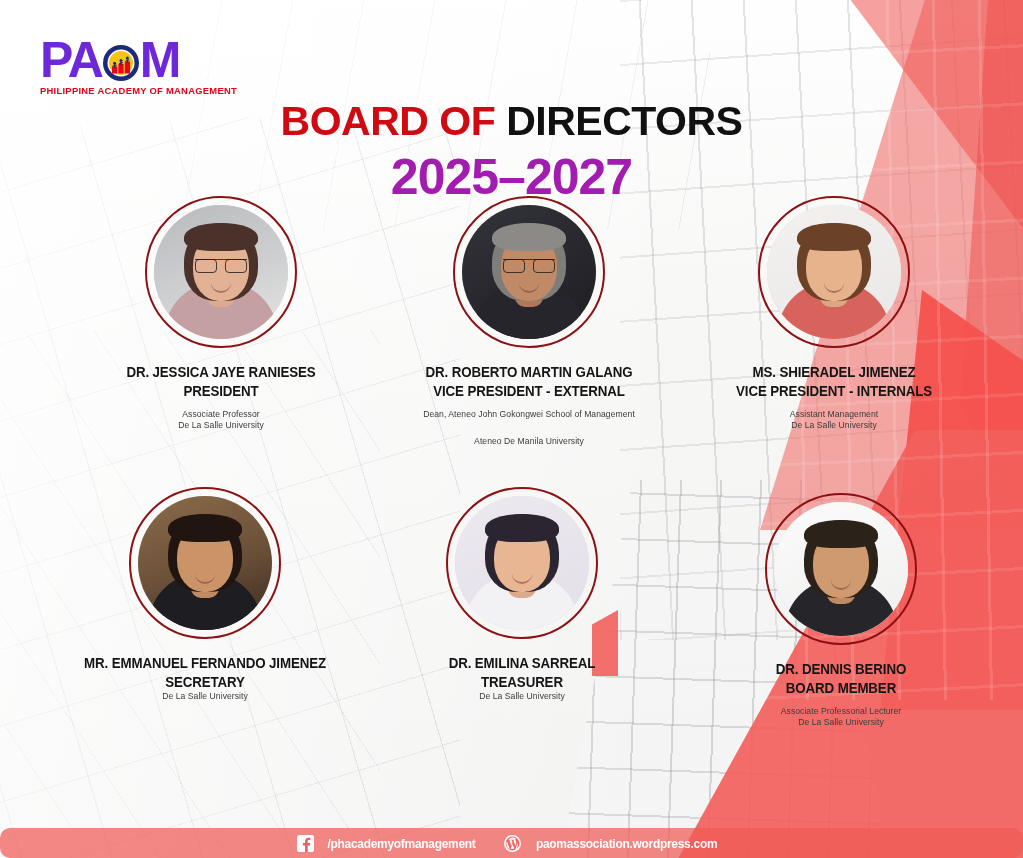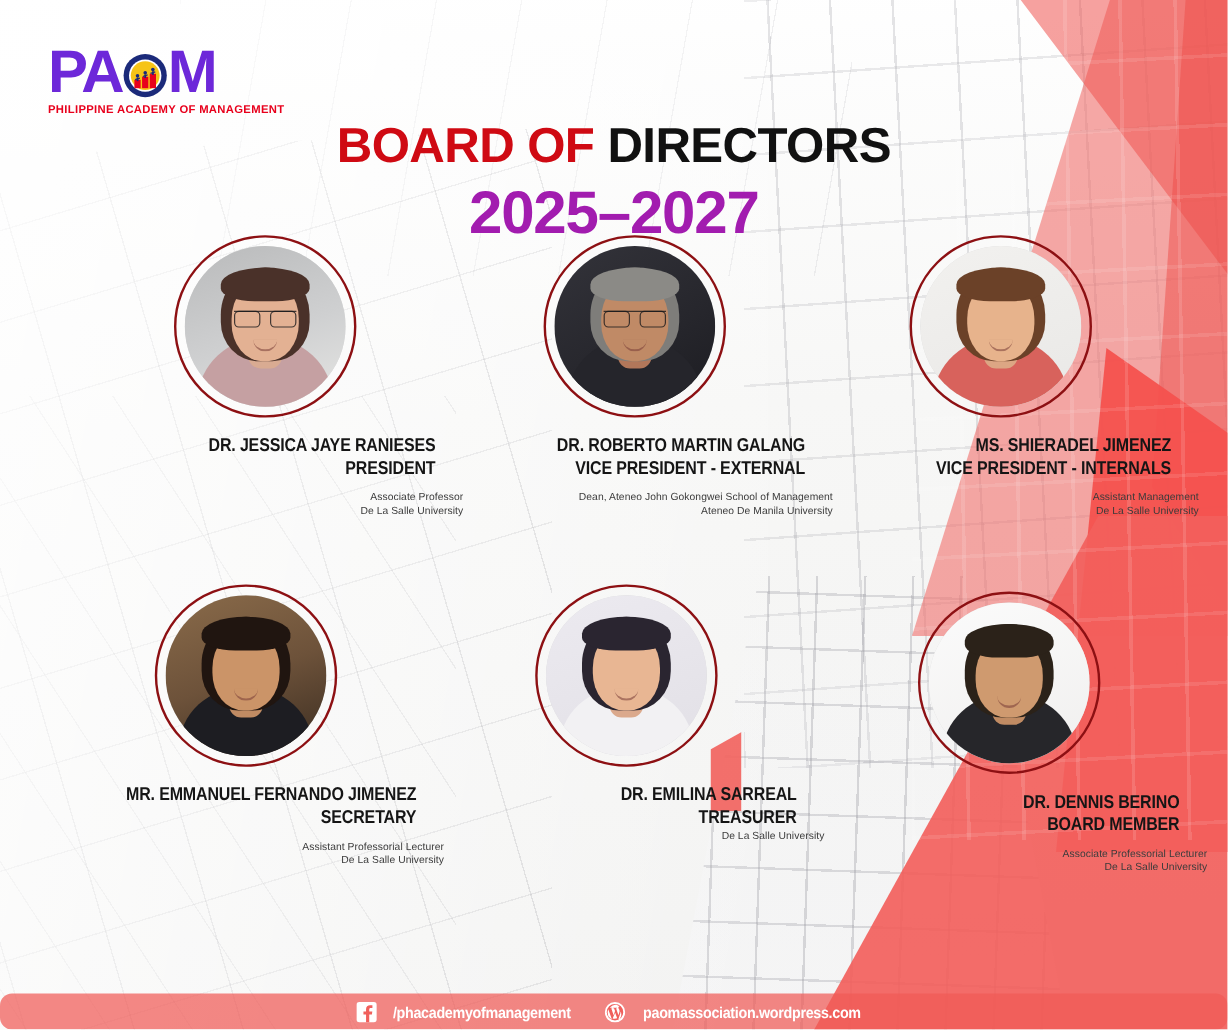--- a/index.html
+++ b/index.html
@@ -180,21 +180,21 @@
     letter-spacing: -1px;
     line-height: 52px;
     color: #a21caf;
     margin-top: 1px;
   }
 
   
   .member {
     position: absolute;
     width: 330px;
-    text-align: right;
+    text-align: center;
   }
   .portrait-wrap {
     position: relative;
     width: 152px; height: 152px;
     margin: 0 auto;
   }
   .portrait-ring {
     position: absolute;
     inset: 0;
     border-radius: 50%;
@@ -425,21 +425,21 @@
           <div class="hairfront" style="background:#8b8a86"></div>
           <div class="glasses"></div>
           <div class="smile"></div>
         </div>
       </div>
       <div class="portrait-ring"></div>
     </div>
     <div class="name">DR. ROBERTO MARTIN GALANG</div>
     <div class="role">VICE PRESIDENT - EXTERNAL</div>
     <div class="affil">Dean, Ateneo John Gokongwei School of Management</div>
-    <div class="affil" style="margin-top:0">Ateneo De Manila University</div>
+    <div class="affil" style="margin-top:16px">Ateneo De Manila University</div>
   </div>
 
   <div class="member m3">
     <div class="portrait-wrap">
       <div class="portrait-inner">
         <div class="ph">
           <div class="bgfill" style="background:linear-gradient(160deg,#f2f1ef 0%,#e9e8e6 100%)"></div>
           <div class="torso" style="background:#d8625c"></div>
           <div class="neck" style="background:#dca684"></div>
           <div class="hair" style="background:#6b4128"></div>
@@ -466,21 +466,20 @@
           <div class="hair" style="background:#201510"></div>
           <div class="face" style="background:#cb9468"></div>
           <div class="hairfront" style="background:#201510"></div>
           <div class="smile"></div>
         </div>
       </div>
       <div class="portrait-ring"></div>
     </div>
     <div class="name">MR. EMMANUEL FERNANDO JIMENEZ</div>
     <div class="role">SECRETARY</div>
-    <div class="affil">Assistant Professorial Lecturer</div>
     <div class="affil" style="margin-top:0">De La Salle University</div>
   </div>
 
   <div class="member m5">
     <div class="portrait-wrap">
       <div class="portrait-inner">
         <div class="ph">
           <div class="bgfill" style="background:linear-gradient(160deg,#eceaf0 0%,#e2e0e6 100%)"></div>
           <div class="torso" style="background:#f2f1f3"></div>
           <div class="neck" style="background:#dba98c"></div>

